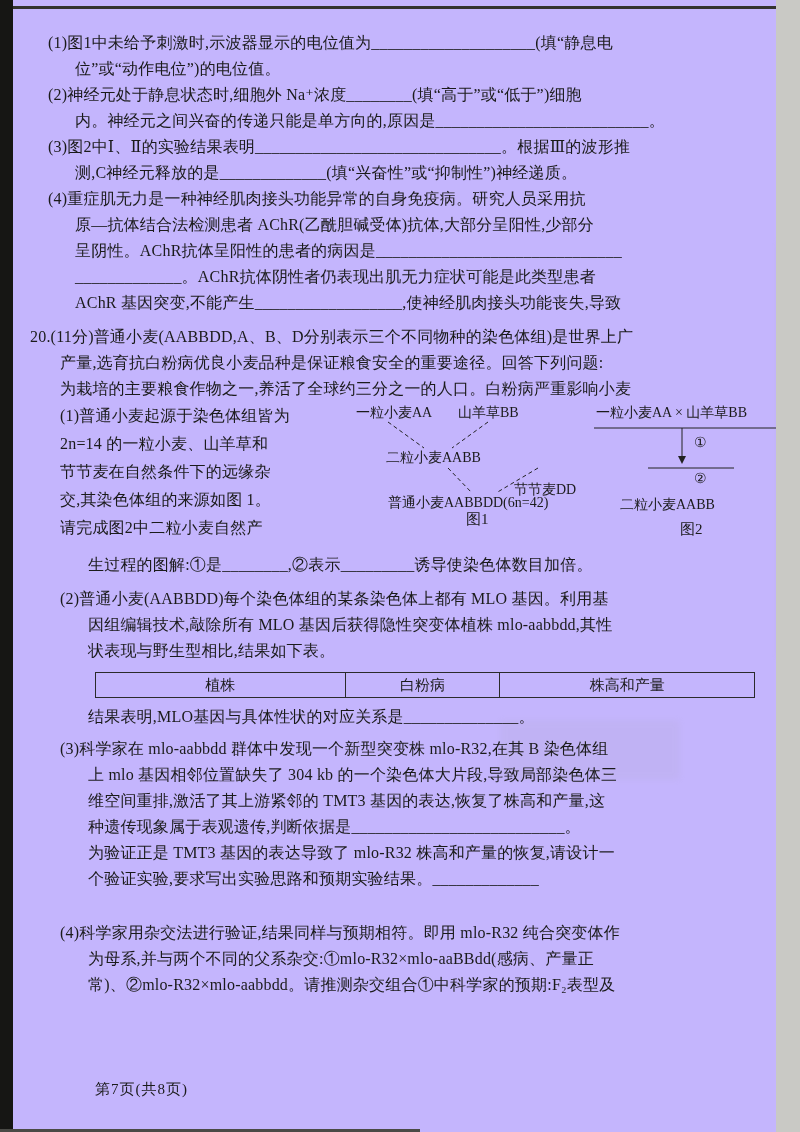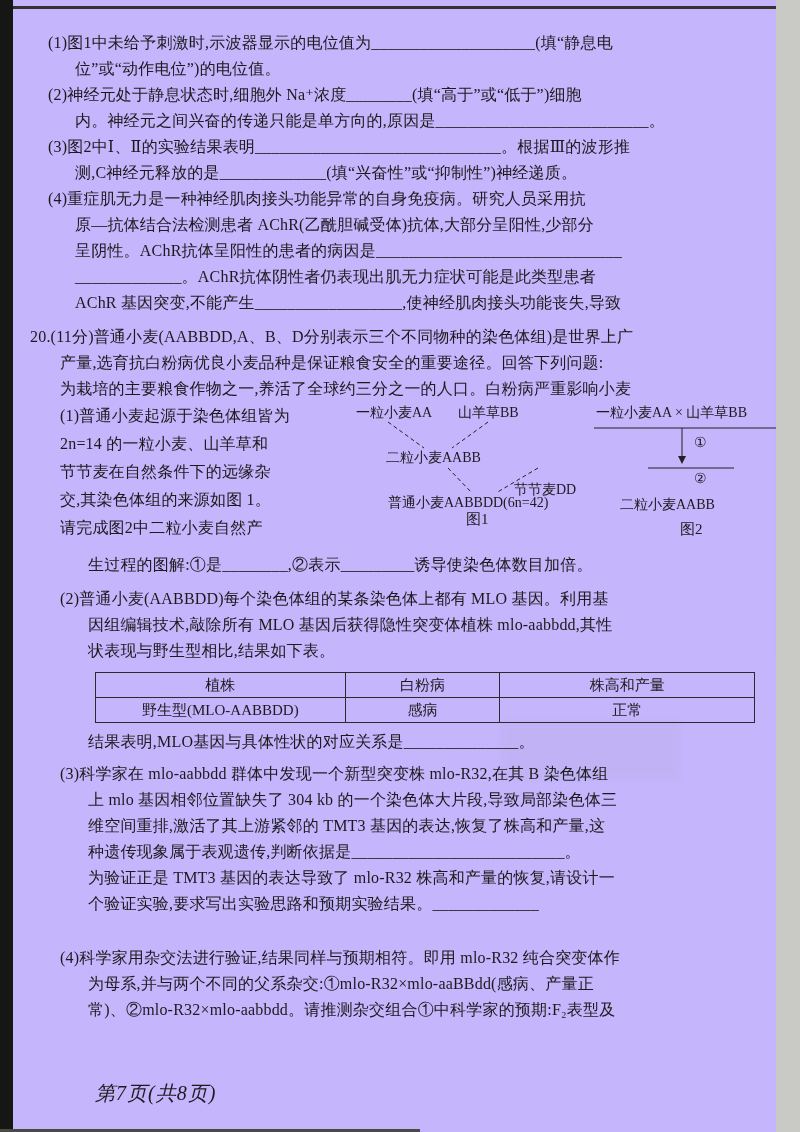--- a/index.html
+++ b/index.html
@@ -47,21 +47,21 @@
     font-size:15px; text-align:center;
   }
   table.dtable th, table.dtable td {
     border:1px solid #2b2b2b; height:25px; font-weight:normal; padding:0 4px;
   }
   table.dtable col.c1 { width:250px; }
   table.dtable col.c2 { width:155px; }
   table.dtable col.c3 { width:255px; }
 
   .footer {
-    position:absolute; left:95px; top:1080px; font-size:20px; letter-spacing:1px;font-style:italic;
+    position:absolute; left:95px; top:1080px; font-size:15px; letter-spacing:1px;
   }
 </style>
 </head>
 <body>
 
 <div class="scan">
   <div class="edge-left"></div>
   <div class="edge-top"></div>
   <div class="edge-bottom"></div>
   <div class="ghost" style="left:778px; top:240px; width:12px; height:420px;"></div>
@@ -132,25 +132,20 @@
           <col class="c1">
           <col class="c2">
           <col class="c3">
         </colgroup>
       <tbody>
           <tr>
         <th>植株</th>
         <th>白粉病</th>
         <th>株高和产量</th>
       </tr>
-      <tr>
-        <td>野生型(MLO-AABBDD)</td>
-        <td>感病</td>
-        <td>正常</td>
-      </tr>
     </tbody>
       </table>
 
     <div class="line indD">结果表明,MLO基因与具体性状的对应关系是______________。</div>
 
     <div class="line indC mt6">(3)科学家在 mlo-aabbdd 群体中发现一个新型突变株 mlo-R32,在其 B 染色体组</div>
     <div class="line indD">上 mlo 基因相邻位置缺失了 304 kb 的一个染色体大片段,导致局部染色体三</div>
     <div class="line indD">维空间重排,激活了其上游紧邻的 TMT3 基因的表达,恢复了株高和产量,这</div>
     <div class="line indD">种遗传现象属于表观遗传,判断依据是__________________________。</div>
     <div class="line indD">为验证正是 TMT3 基因的表达导致了 mlo-R32 株高和产量的恢复,请设计一</div>

